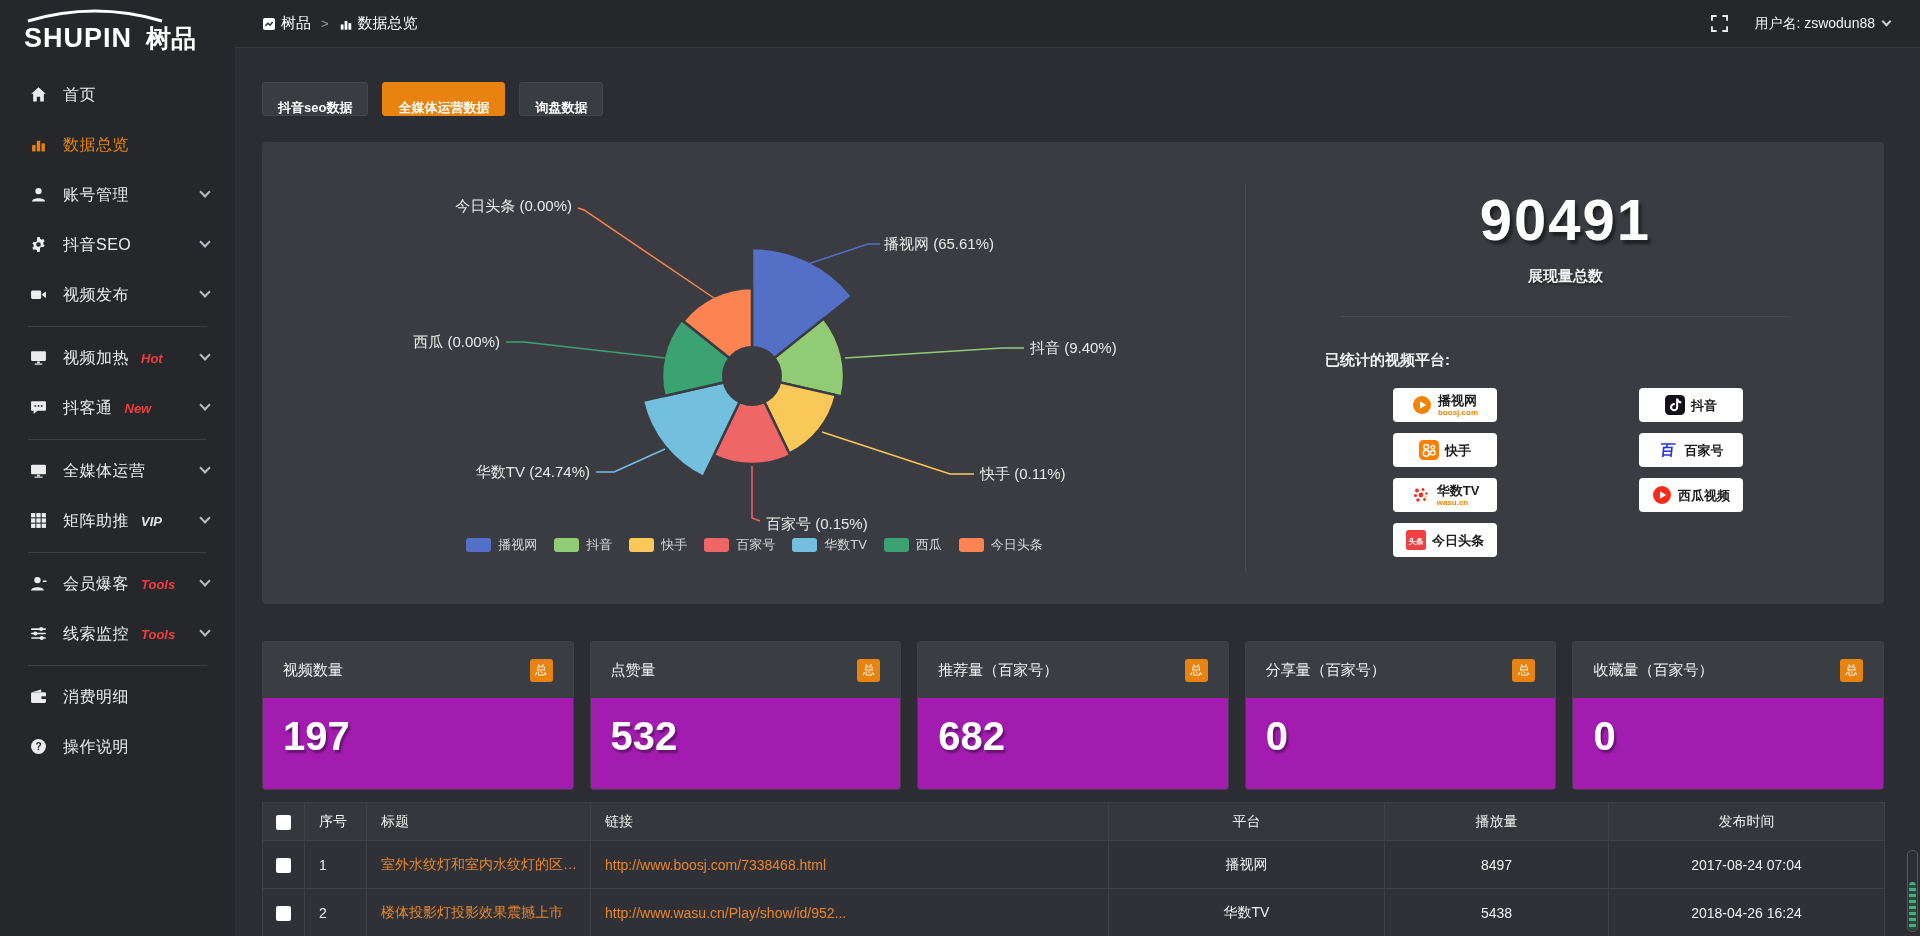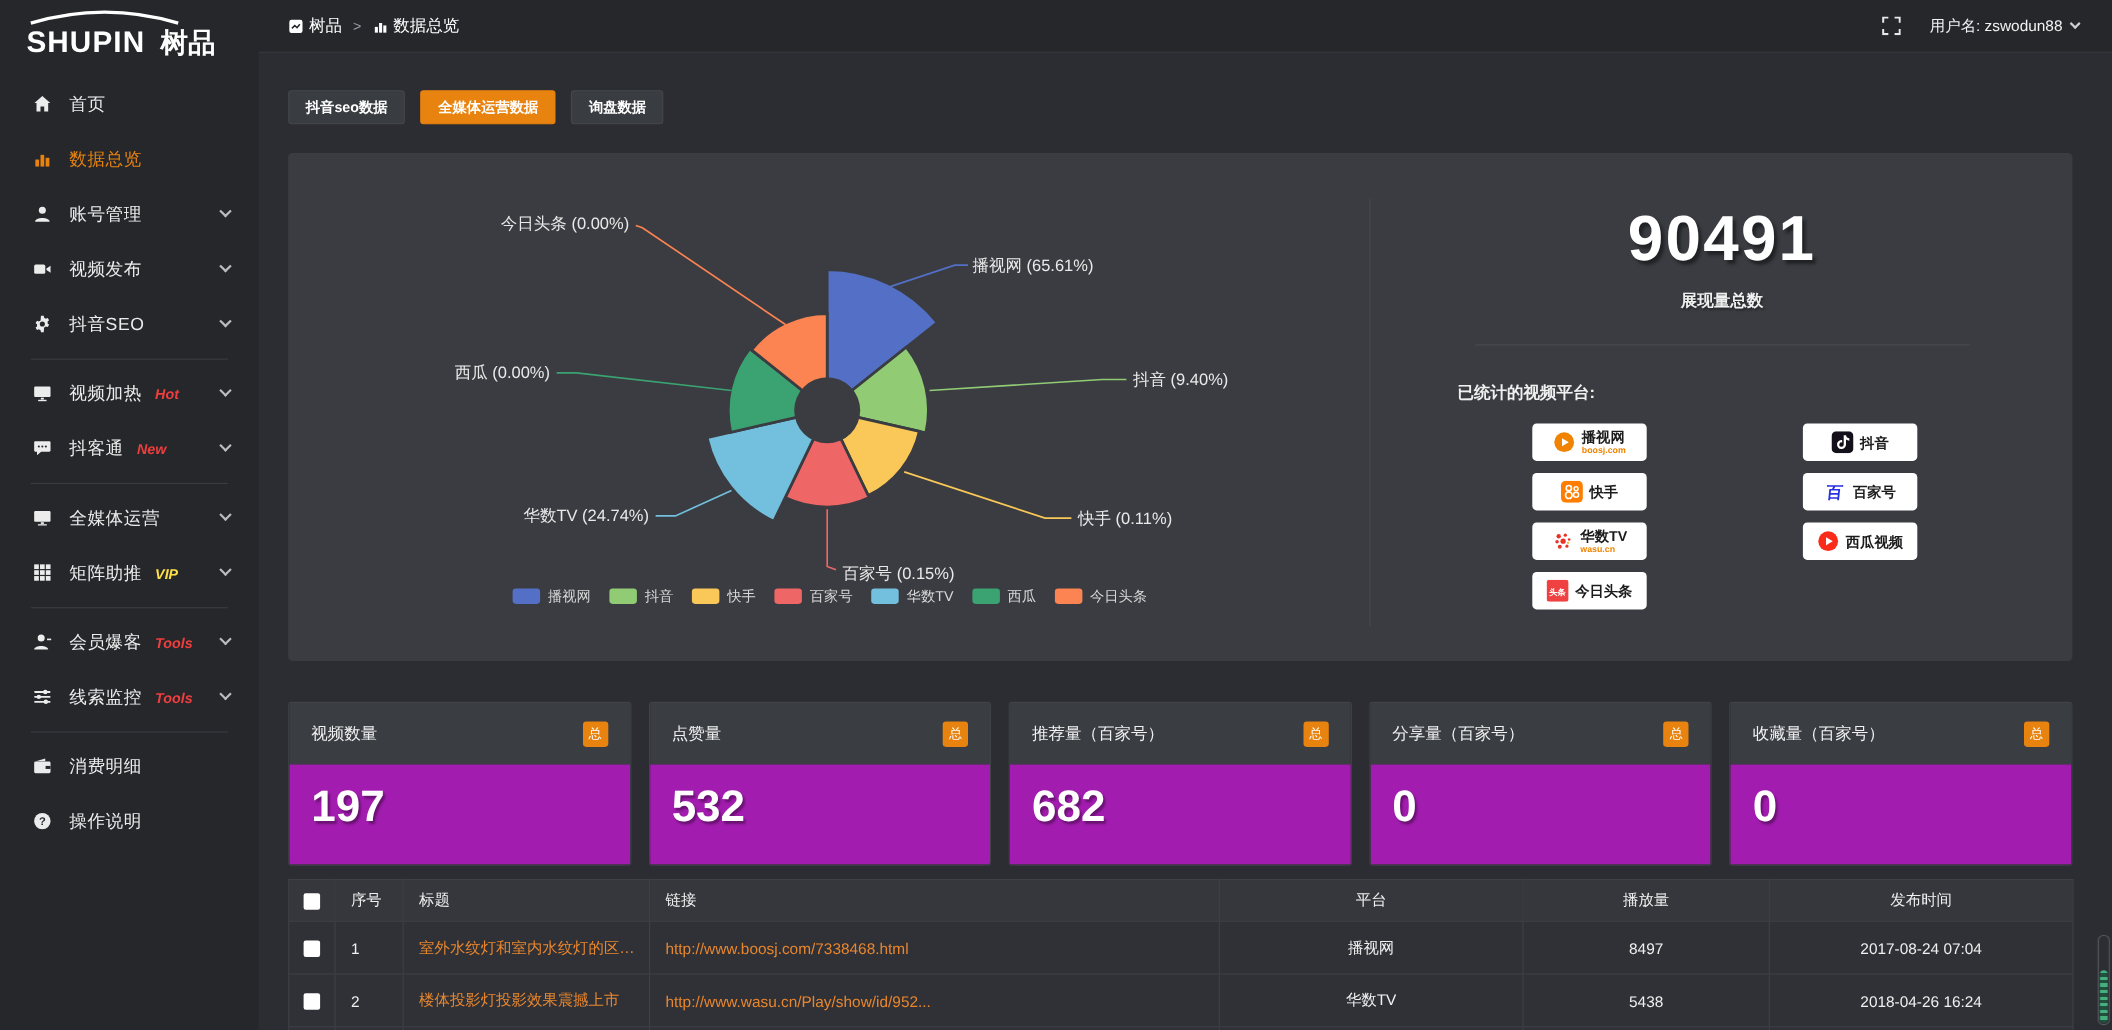--- a/index.html
+++ b/index.html
@@ -27,21 +27,21 @@
   .crumb-item { display:flex; align-items:center; gap:5px; cursor:pointer; }
   .crumb-sep { color:#9a9da2; font-size:13px; margin:0 2px; }
   .top-right { margin-left:auto; display:flex; align-items:center; gap:26px; }
   .fs-btn { width:17px; height:17px; cursor:pointer; }
   .username { font-size:14px; color:#f2f2f2; display:flex; align-items:center; gap:8px; cursor:pointer; }
   .chev-sm { width:7px; height:7px; border-right:2px solid #cfcfcf; border-bottom:2px solid #cfcfcf; transform:rotate(45deg); margin-top:-4px; }
 
   
   .content { position:absolute; left:235px; top:48px; right:0; bottom:0; padding:34px 36px 0 27px; }
   .tabs { display:flex; gap:14px; }
-  .tab { height:31px; padding:6px 15px; font-size:13px; color:#fff; background:#393c41;
+  .tab { height:31px; padding:16px 15px; font-size:13px; color:#fff; background:#393c41;
     border:1px solid #44474c; border-radius:3px; cursor:pointer; font-family:inherit; font-weight:bold; }
   .tab.active { background:#e8830f; border-color:#e8830f; }
 
   
   .panel { position:relative; margin-top:26px; height:462px; background:#3a3c41; border-radius:4px; }
   .rose-svg { position:absolute; left:0; top:0; }
   .legend { position:absolute; left:0; top:394px; width:985px; display:flex; justify-content:center; gap:17px; }
   .legend-item { display:flex; align-items:center; gap:7px; font-size:13px; color:#d8d8d8; cursor:pointer; }
   .legend-swatch { width:25px; height:14px; border-radius:3px; display:inline-block; }
   .v-divider { position:absolute; left:983px; top:42px; bottom:32px; width:1px; background:#47494e; }
@@ -127,34 +127,34 @@
             <circle cx="8" cy="4.8" r="3"></circle>
             <path d="M1.8 14.6C1.8 10.4 14.2 10.4 14.2 14.6Z"></path>
           </svg>
         </span>
         <span class="mi-label">账号管理</span>
         <span class="chev"></span>
       </div>
       <div class="menu-item">
         <span class="mi-icon">
           <svg viewBox="0 0 16 16">
+            <path fill-rule="evenodd" d="M6.8 1h2.4l.3 1.6a5 5 0 0 1 1.5.9l1.6-.6 1.2 2-1.3 1a5 5 0 0 1 0 1.8l1.3 1-1.2 2-1.6-.6a5 5 0 0 1-1.5.9L9.2 15H6.8l-.3-1.6a5 5 0 0 1-1.5-.9l-1.6.6-1.2-2 1.3-1a5 5 0 0 1 0-1.8l-1.3-1 1.2-2 1.6.6a5 5 0 0 1 1.5-.9zM8 10.2a2.2 2.2 0 1 0 0-4.4 2.2 2.2 0 0 0 0 4.4"></path>
+          </svg>
+        </span>
+        <span class="mi-label">抖音SEO</span>
+        <span class="chev"></span>
+      </div>
+      <div class="menu-item">
+        <span class="mi-icon">
+          <svg viewBox="0 0 16 16">
             <rect x="1" y="4.2" width="9.5" height="8" rx="1.4"></rect>
             <path d="M11.5 7.6 15 5.2 15 11.2 11.5 8.8Z"></path>
           </svg>
         </span>
         <span class="mi-label">视频发布</span>
-        <span class="chev"></span>
-      </div>
-      <div class="menu-item">
-        <span class="mi-icon">
-          <svg viewBox="0 0 16 16">
-            <path fill-rule="evenodd" d="M6.8 1h2.4l.3 1.6a5 5 0 0 1 1.5.9l1.6-.6 1.2 2-1.3 1a5 5 0 0 1 0 1.8l1.3 1-1.2 2-1.6-.6a5 5 0 0 1-1.5.9L9.2 15H6.8l-.3-1.6a5 5 0 0 1-1.5-.9l-1.6.6-1.2-2 1.3-1a5 5 0 0 1 0-1.8l-1.3-1 1.2-2 1.6.6a5 5 0 0 1 1.5-.9zM8 10.2a2.2 2.2 0 1 0 0-4.4 2.2 2.2 0 0 0 0 4.4"></path>
-          </svg>
-        </span>
-        <span class="mi-label">抖音SEO</span>
         <span class="chev"></span>
       </div>
       <div class="menu-divider"></div>
       <div class="menu-item">
         <span class="mi-icon">
           <svg viewBox="0 0 16 16">
             <rect x="1" y="2.2" width="14" height="9" rx="1"></rect>
             <rect x="6.7" y="11.8" width="2.6" height="1.6"></rect>
             <rect x="4.4" y="13.6" width="7.2" height="1.2"></rect>
           </svg>
@@ -196,21 +196,21 @@
             <rect x="11" y="1" width="4" height="4"></rect>
             <rect x="1" y="6" width="4" height="4"></rect>
             <rect x="6" y="6" width="4" height="4"></rect>
             <rect x="11" y="6" width="4" height="4"></rect>
             <rect x="1" y="11" width="4" height="4"></rect>
             <rect x="6" y="11" width="4" height="4"></rect>
             <rect x="11" y="11" width="4" height="4"></rect>
           </svg>
         </span>
         <span class="mi-label">矩阵助推</span>
-        <span class="mi-tag" style="color:#fde047">VIP</span>
+        <span class="mi-tag" style="color:#e5e5e5">VIP</span>
         <span class="chev"></span>
       </div>
       <div class="menu-divider"></div>
       <div class="menu-item">
         <span class="mi-icon">
           <svg viewBox="0 0 16 16">
             <circle cx="7" cy="4.8" r="3"></circle>
             <path d="M1 14.6C1 10.4 13 10.4 13 14.6Z"></path>
             <rect x="12" y="5.2" width="3.6" height="1.4"></rect>
           </svg>

